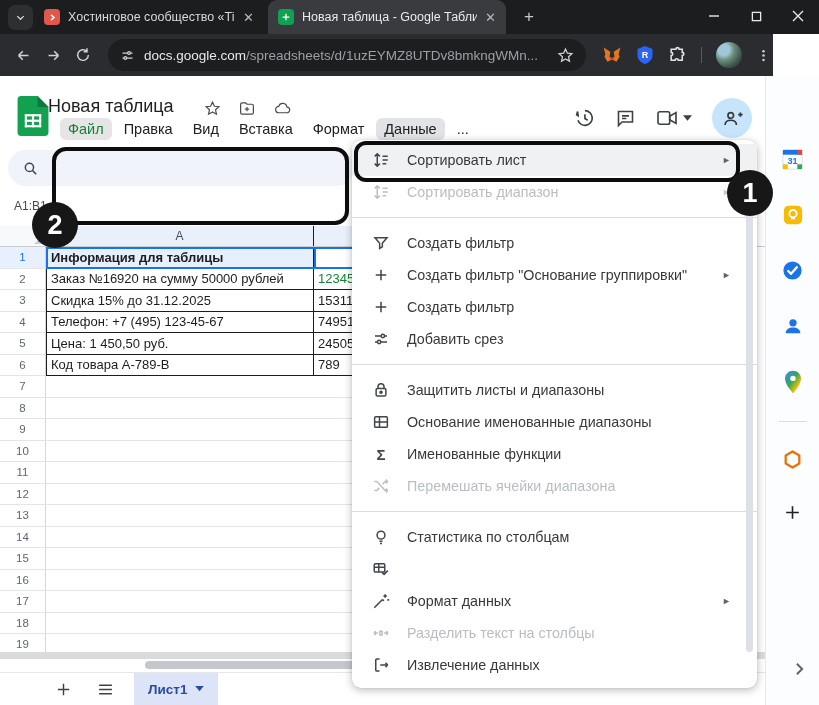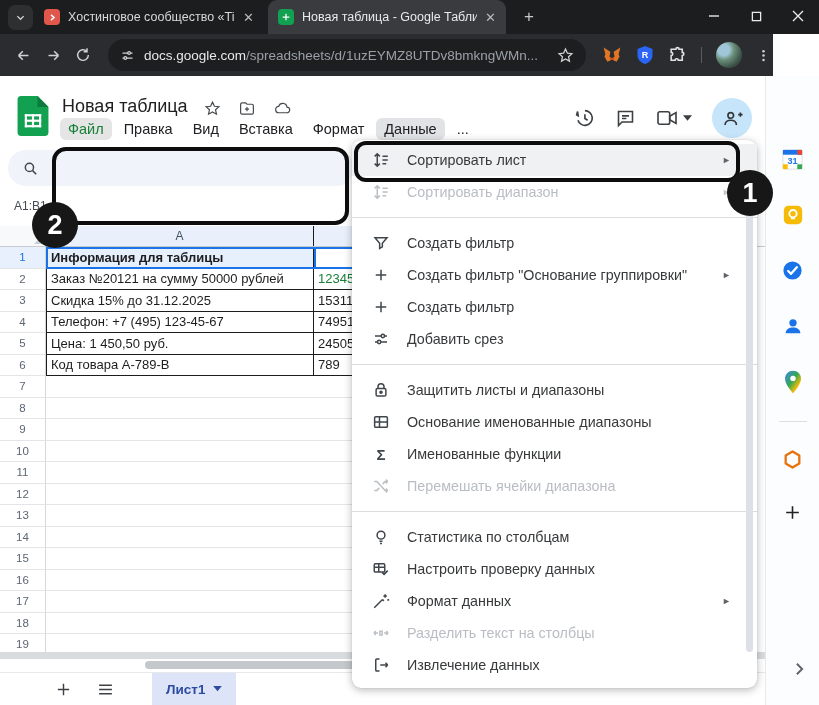--- a/index.html
+++ b/index.html
@@ -27,21 +27,21 @@
   .urlpill{margin-left:10px;width:478px;height:32px;background:#1d1e20;border-radius:16px;
     display:flex;align-items:center;padding:0 12px;gap:9px}
   .urltxt{font-size:13.5px;color:#e6e8ea;white-space:nowrap;overflow:hidden;flex:1}
   .urltxt .path{color:#9aa0a6}
   .extrow{display:flex;align-items:center;gap:14px;margin-left:16px}
   .vdiv{width:1px;height:16px;background:#5a5c5e}
   .avatar{border-radius:50%;background:
      radial-gradient(circle at 30% 30%,#9fc7d8 0 22%,#6b8f7a 40%,#3c5248 70%,#27342e 100%)}
 
   
-  .sh-title{left:62px;top:96px;font-size:18px;color:#1f1f1f}
+  .sh-title{left:48px;top:96px;font-size:18px;color:#1f1f1f}
   .t-icons{left:204px;top:100px;display:flex;gap:17px;color:#474b4f}
   .menubar{left:60px;top:118px;display:flex;align-items:center;font-size:14.5px;color:#202124}
   .mbi{padding:3px 8px;border-radius:6px;margin-right:4px}
   .mbi.green{background:#e5e5e5}
   .mbi.grey{background:#e1e3e6}
   .hdr-right{top:98px;right:14px;display:flex;align-items:center;gap:20px}
   .share-circ{width:40px;height:40px;border-radius:50%;background:#c6e5fb;
     display:flex;align-items:center;justify-content:center}
 
   
@@ -73,21 +73,21 @@
   .green{color:#188038}
   .sel-range{left:46px;top:247px;width:514px;height:22px;border:2px solid #1a73e8;z-index:3}
   .sel-div{position:absolute;left:266px;top:0;width:2px;height:18px;background:#1a73e8}
 
   
   .hband{left:0;top:652px;width:765px;height:7px;background:#d9dcdf}
   .hthumb{left:145px;top:661px;width:497px;height:8px;border-radius:4px;background:#c4c8cc}
   .bottombar{left:0;top:672px;width:765px;height:33px;background:#fff;border-top:1px solid #e7e8ea;
     display:flex;align-items:center}
   .bb-ic{width:30px;height:30px;display:flex;align-items:center;justify-content:center;color:#3c4043}
-  .sheettab{margin-left:32px;height:33px;padding:0 14px;background:#dde4f8;display:flex;align-items:center;gap:8px;
+  .sheettab{margin-left:14px;height:33px;padding:0 14px;background:#dde4f8;display:flex;align-items:center;gap:8px;
     font-size:13.5px;font-weight:bold;color:#2c4aa0}
 
   
   .sidepanel{right:0;top:76px;width:54px;height:629px;background:#fbfdfe;border-left:1px solid #e7e9eb;
     display:flex;flex-direction:column;align-items:center;padding-top:72px;gap:33px}
   .sp-div{width:28px;height:1px;background:#dcdee0;margin:-6px 0}
   .sp-chevron{right:15px;top:662px;color:#5f6368;font-size:16px}
 
   
   .menu{left:352px;top:140px;width:405px;height:548px;background:#fff;border-radius:9px;
@@ -290,21 +290,21 @@
       <div class="ghb"></div>
     </div>
     <div id="grid-rows">
       <div class="grow bordered row1">
         <div class="rh">1</div>
         <div class="ca">Информация для таблицы</div>
         <div class="cb"></div>
       </div>
       <div class="grow bordered">
         <div class="rh">2</div>
-        <div class="ca">Заказ №20121 на сумму 50000 рублей</div>
+        <div class="ca">Заказ №16920 на сумму 50000 рублей</div>
         <div class="cb green">12345</div>
       </div>
       <div class="grow bordered">
         <div class="rh">3</div>
         <div class="ca">Скидка 15% до 31.12.2025</div>
         <div class="cb">15311</div>
       </div>
       <div class="grow bordered">
         <div class="rh">4</div>
         <div class="ca">Телефон: +7 (495) 123-45-67</div>
@@ -572,21 +572,20 @@
       <span class="lbl">Статистика по столбцам</span>
     </div>
     <div class="mi">
       <span class="mic">
           <svg width="18" height="18" viewBox="0 0 24 24" fill="none" stroke="currentColor" stroke-width="2">
             <rect x="3" y="5" width="14" height="11" rx="1.5"></rect>
             <path d="M3 9.5h14M9 5v11"></path>
             <path d="M13.5 16.5l2.6 2.6 4.9-5" stroke-width="2.1"></path>
           </svg>
         </span>
-      <span class="lbl">Настроить проверку данных</span>
     </div>
     <div class="mi">
       <span class="mic">
           <svg width="18" height="18" viewBox="0 0 24 24" fill="none" stroke="currentColor" stroke-width="2">
             <path d="M3 21L14 10M14 10l1.8 1.8M17.5 3v4.6M15.2 5.3h4.6M20.5 10.5h2.4M21.7 9.3v2.4"></path>
           </svg>
         </span>
       <span class="lbl">Формат данных</span>
       <span class="arr">►</span>
     </div>

